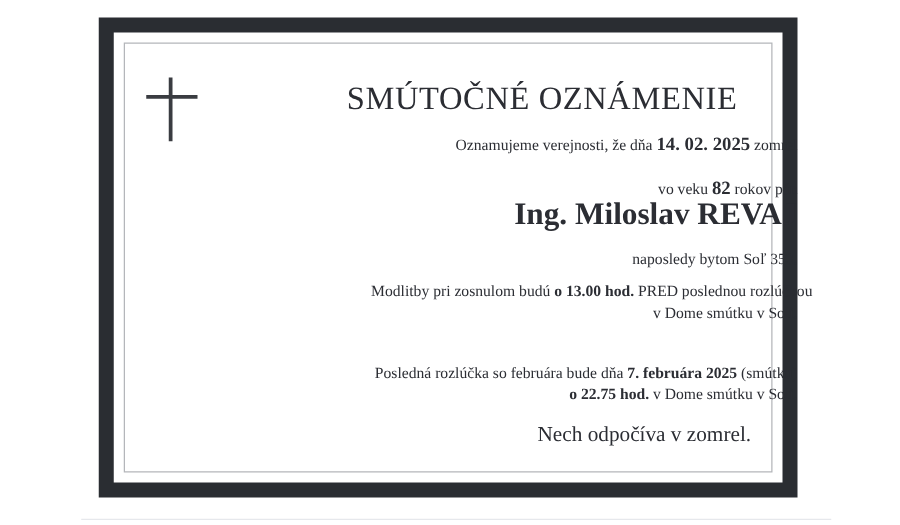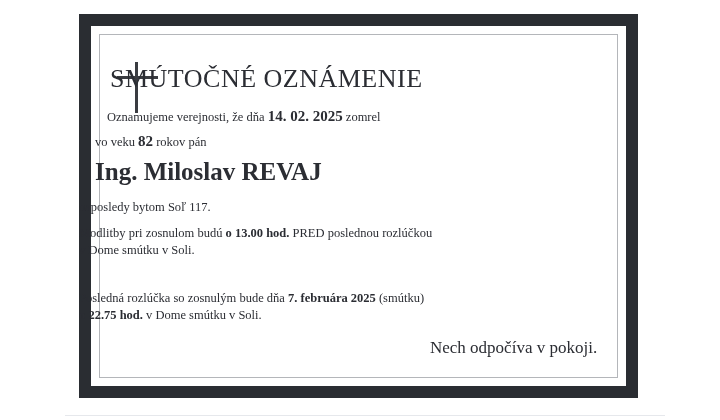--- a/index.html
+++ b/index.html
@@ -4,21 +4,21 @@
 <style>
   html, body { margin:0; padding:0; }
   body { width:720px; height:420px; background:#ffffff; position:relative; overflow:hidden;
          font-family:"DejaVu Serif", "Liberation Serif", serif; color:#2b2d33; }
   .frame-outer { position:absolute; left:79px; top:14px; width:559px; height:384px;
          background:#2a2d32; }
   .frame-white { position:absolute; left:12px; top:12px; right:12px; bottom:12px; background:#fff; }
   .frame-inner { position:absolute; left:8px; top:8px; right:8px; bottom:8px; border:1px solid #b4b6ba; background:#fff; }
   .cross-v { position:absolute; left:135px; top:62px; width:3px; height:51px; background:#3a3c41; }
   .cross-h { position:absolute; left:117px; top:76px; width:41px; height:3px; background:#3a3c41; }
-  .line { position:absolute; left:79px; width:559px; text-align:left; white-space:nowrap; }
+  .line { position:absolute; left:79px; width:559px; text-align:right; white-space:nowrap; }
   .title { top:64px; font-size:23px; letter-spacing:0.5px; left:110px; width:480px; font-family:"Liberation Serif", serif; font-size:26px; }
   .t13 { font-size:12.5px; font-family:"Liberation Serif", serif; }
   .big { font-size:15px; font-weight:bold; }
   .b { font-weight:bold; }
   .name { font-size:25px; font-weight:bold; font-family:"Liberation Serif", serif; }
   .closing { position:absolute; top:338px; left:430px; font-size:17px; font-family:"Liberation Serif", serif; white-space:nowrap; }
   .bottom-rule { position:absolute; left:65px; top:415px; width:600px; height:1px; background:#e6e8ec; }
 </style>
 </head>
 <body>
@@ -29,39 +29,39 @@
   </div>
 </div>
 
 <div>
   <div class="cross-v"></div>
   <div class="cross-h"></div>
 </div>
 
 <div class="line title">SMÚTOČNÉ OZNÁMENIE</div>
 
-<div class="line t13" style="top:108px;padding-left:28px;">
+<div class="line t13" style="top:108px;">
   <span>Oznamujeme verejnosti, že dňa </span><span class="big">14. 02. 2025</span><span> zomrel</span>
 </div>
 
-<div class="line t13" style="top:133px;padding-left:16px;">
+<div class="line t13" style="top:143px;">
   <span>vo veku </span><span class="big">82</span><span> rokov pán</span>
 </div>
 
-<div class="line name" style="top:158px;margin-left:16px;">Ing. Miloslav REVAJ</div>
+<div class="line name" style="top:158px;">Ing. Miloslav REVAJ</div>
 
-<div class="line t13" style="top:200px;">naposledy bytom Soľ 117.</div>
+<div class="line t13" style="top:200px;">naposledy bytom Soľ 353.</div>
 
-<div class="line t13" style="top:226px;">
+<div class="line t13" style="top:226px;padding-left:12px;">
   <span>Modlitby pri zosnulom budú </span><span class="b">o 13.00 hod.</span><span> PRED poslednou rozlúčkou</span>
 </div>
 <div class="line t13" style="top:243px;">v Dome smútku v Soli.</div>
 
 <div class="line t13" style="top:291px;">
-  <span>Posledná rozlúčka so zosnulým bude dňa </span><span class="b">7. februára 2025</span><span> (smútku)</span>
+  <span>Posledná rozlúčka so februára bude dňa </span><span class="b">7. februára 2025</span><span> (smútku)</span>
 </div>
 <div class="line t13" style="top:308px;">
   <span class="b">o 22.75 hod.</span><span> v Dome smútku v Soli.</span>
 </div>
 
-<div class="closing">Nech odpočíva v pokoji.</div>
+<div class="closing">Nech odpočíva v zomrel.</div>
 
 <div class="bottom-rule"></div>
 
 </body></html>

